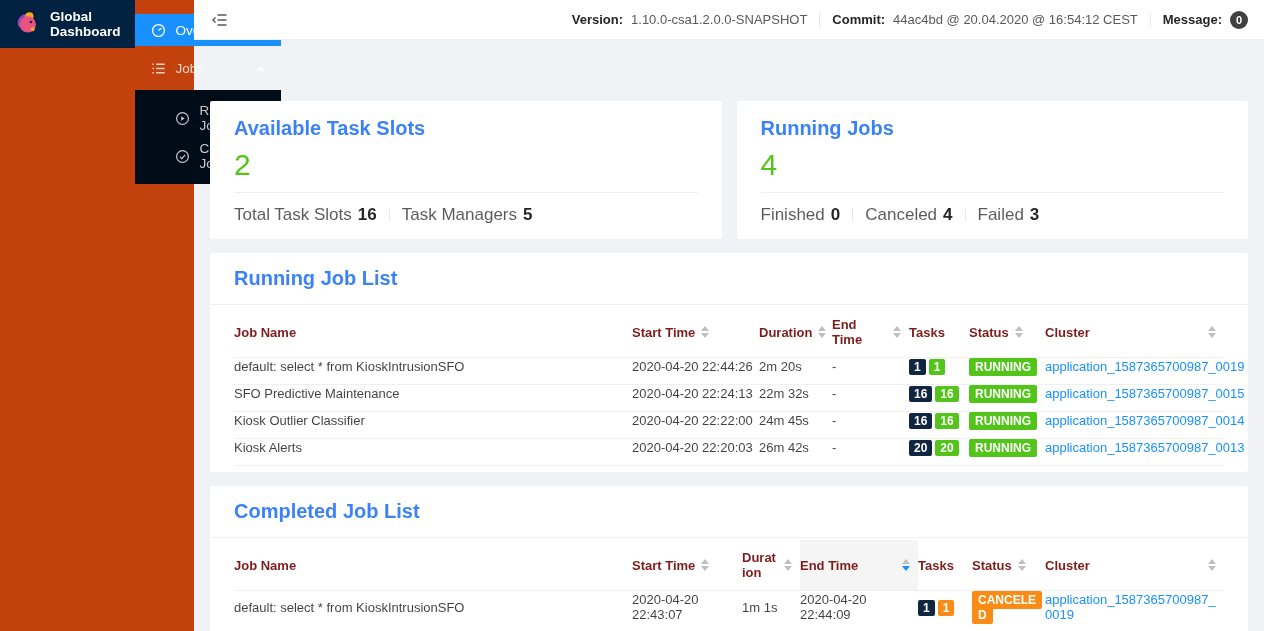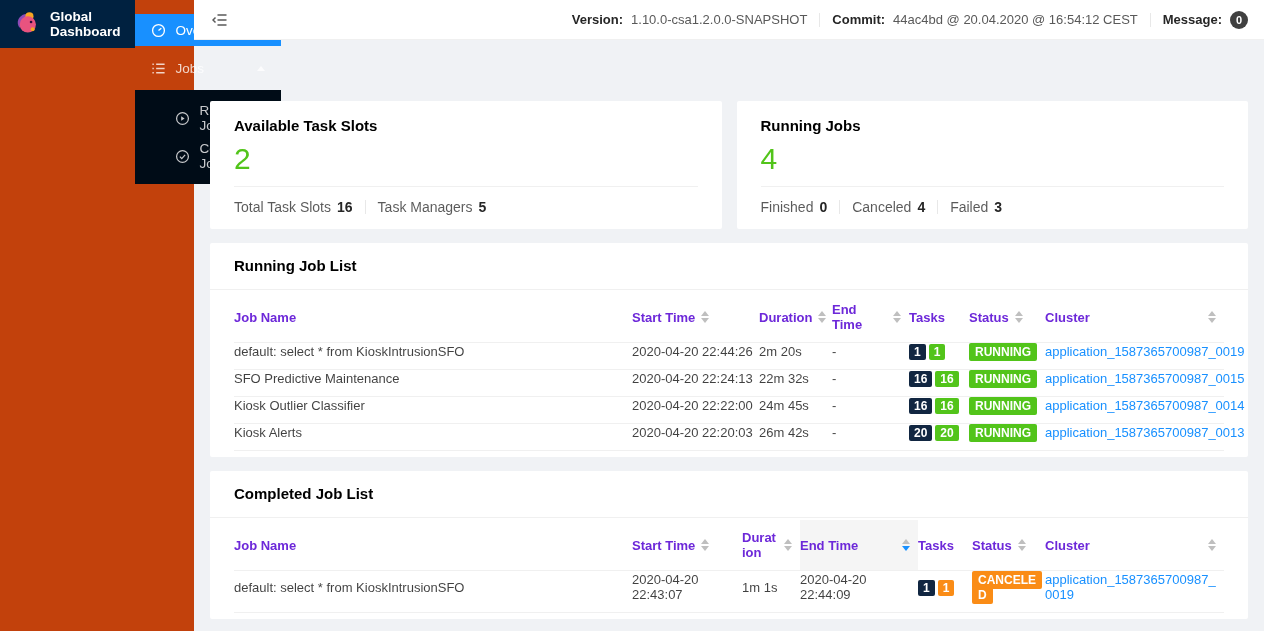--- a/index.html
+++ b/index.html
@@ -24,32 +24,32 @@
   .trigger { cursor:pointer; display:inline-flex; }
   .version-info { margin-left:auto; font-size:13px; color:#595959; display:flex; align-items:center; gap:8px; }
   .version-info b { color:#262626; }
   .vsep { width:1px; height:14px; background:#e8e8e8; margin:0 4px; }
   .msg-badge { width:18px; height:18px; border-radius:50%; background:#404040; color:#fff; font-size:11px; font-weight:bold; display:inline-flex; align-items:center; justify-content:center; }
 
   .content { padding:16px; overflow:hidden; }
   .card { background:#fff; border-radius:2px; }
   .cards-row { display:flex; gap:15px; margin-bottom:14px; }
   .stat-card { flex:1; padding:16px 24px 14px; }
-  .card-title { font-size:15px; font-weight:bold; color:#000000; }
+  .card-title { font-size:20px; font-weight:bold; color:#3b82f6; }
   .stat-value { font-size:30px; color:#52c41a; margin:8px 0 10px; }
   .hdiv { border-top:1px solid #f0f0f0; margin:0 0 12px; }
-  .stat-foot { font-size:14px; color:rgba(0,0,0,.65); display:flex; align-items:center; }
+  .stat-foot { font-size:17px; color:rgba(0,0,0,.65); display:flex; align-items:center; }
   .stat-foot b { color:#262626; margin-left:6px; }
   .stat-foot .vsep { margin:0 12px; }
 
   .table-card { margin-bottom:14px; }
   .table-head { padding:14px 24px; border-bottom:1px solid #f0f0f0; }
   .table-body { padding:2px 24px 6px; }
   table { width:100%; border-collapse:collapse; table-layout:fixed; font-size:13px; }
-  th { text-align:left; font-weight:bold; color:#6d28d9; padding:10px 8px 10px 0; border-bottom:1px solid #f0f0f0; }
+  th { text-align:left; font-weight:bold; color:#7f1d1d; padding:10px 8px 10px 0; border-bottom:1px solid #f0f0f0; }
   td { color:rgba(0,0,0,.75); padding:1px 8px 10px 0; border-bottom:1px solid #f0f0f0; }
   th.sorted { background:#f5f5f5; }
   .th-inner { display:flex; align-items:center; gap:6px; }
   .th-inner.spread .sorter { margin-left:auto; }
   .sorter { display:inline-flex; flex-direction:column; gap:2px; cursor:pointer; flex:none; }
   .sorter .up { width:0; height:0; border-left:4px solid transparent; border-right:4px solid transparent; border-bottom:5px solid #bfbfbf; }
   .sorter .down { width:0; height:0; border-left:4px solid transparent; border-right:4px solid transparent; border-top:5px solid #bfbfbf; }
   .sorter .down.active { border-top-color:#1890ff; }
   .wrap-break { word-break:break-all; }
   .nowrap { white-space:nowrap; }

